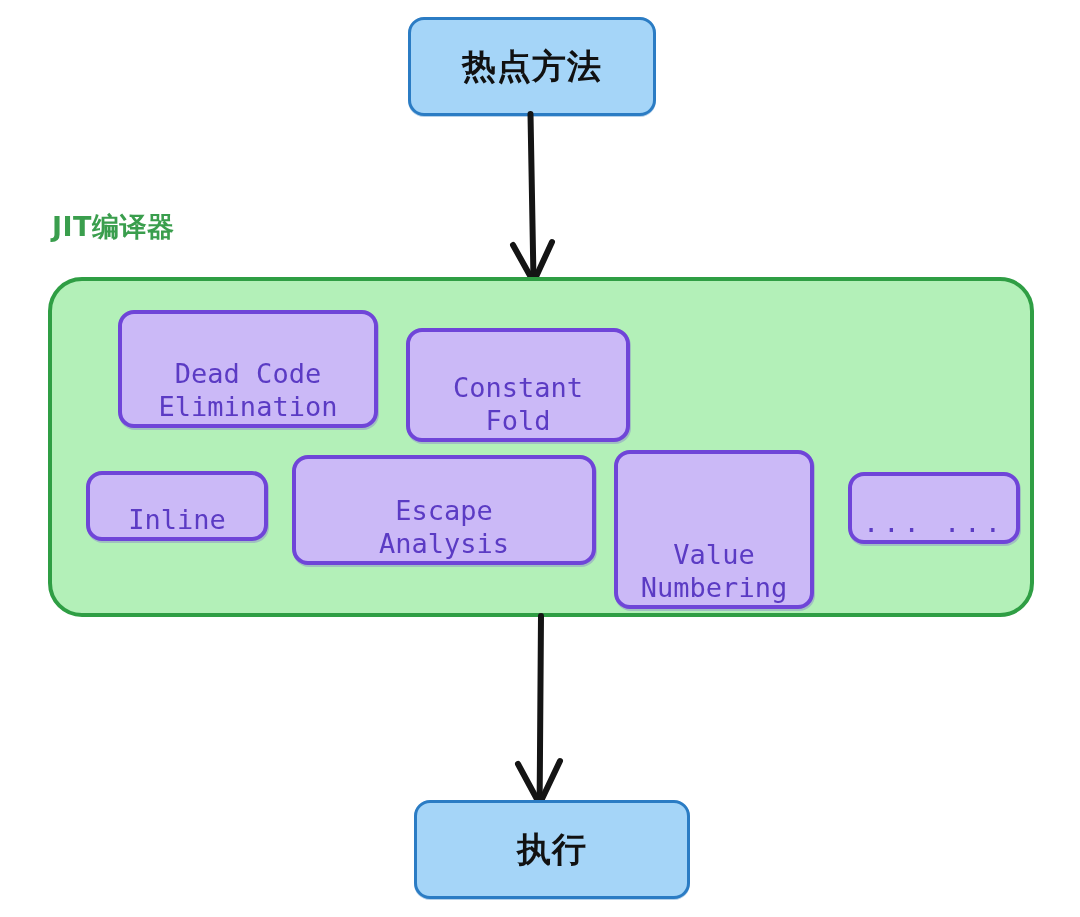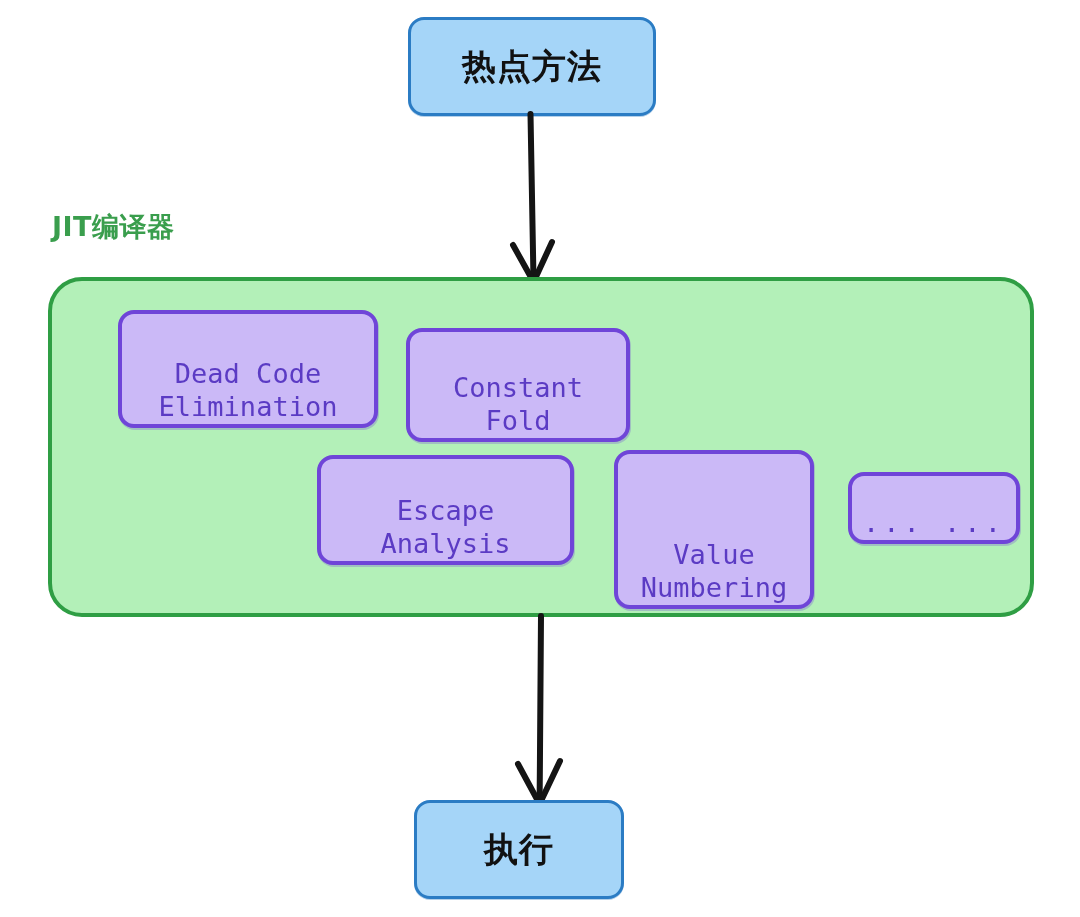--- a/index.html
+++ b/index.html
@@ -110,37 +110,40 @@
     <span>Dead Code
 Elimination</span>
   </div>
 
   <div class="node pass" style="left:406px; top:308px; width:224px; height:114px;margin-top:20px;">
     <span>Constant
 Fold</span>
   </div>
 
 
+  <div class="node pass" style="left:86px; top:471px; width:182px; height:70px;">
+    <span>Inline</span>
+  </div>
 
-  <div class="node pass" style="left:317px; top:455px; width:257px; height:110px;">
+  <div class="node pass" style="left:292px; top:455px; width:304px; height:110px;">
     <span>Escape
 Analysis</span>
   </div>
 
   <div class="node pass" style="left:614px; top:450px; width:200px; height:159px;">
     <span>Value
 Numbering</span>
   </div>
 
   <div class="node pass dots" style="left:848px; top:472px; width:172px; height:72px;">
     <span>... ...</span>
   </div>
 
   <svg class="arrow" style="left:500px; top:614px;" width="70" height="196" viewBox="0 0 70 196">
     <path d="M41 2 C40.4 60, 40.2 125, 39.6 188" fill="none" stroke="#141414" stroke-width="6" stroke-linecap="round"></path>
     <path d="M18 150 L39.6 190 L60 147" fill="none" stroke="#141414" stroke-width="6" stroke-linecap="round" stroke-linejoin="round"></path>
   </svg>
 
-  <div class="node terminal" style="left:414px; top:800px; width:210px; height:99px;">
+  <div class="node terminal" style="left:414px; top:800px; width:276px; height:99px;">
     <span>执行</span>
   </div>
 
 </div>
 
 </body></html>

